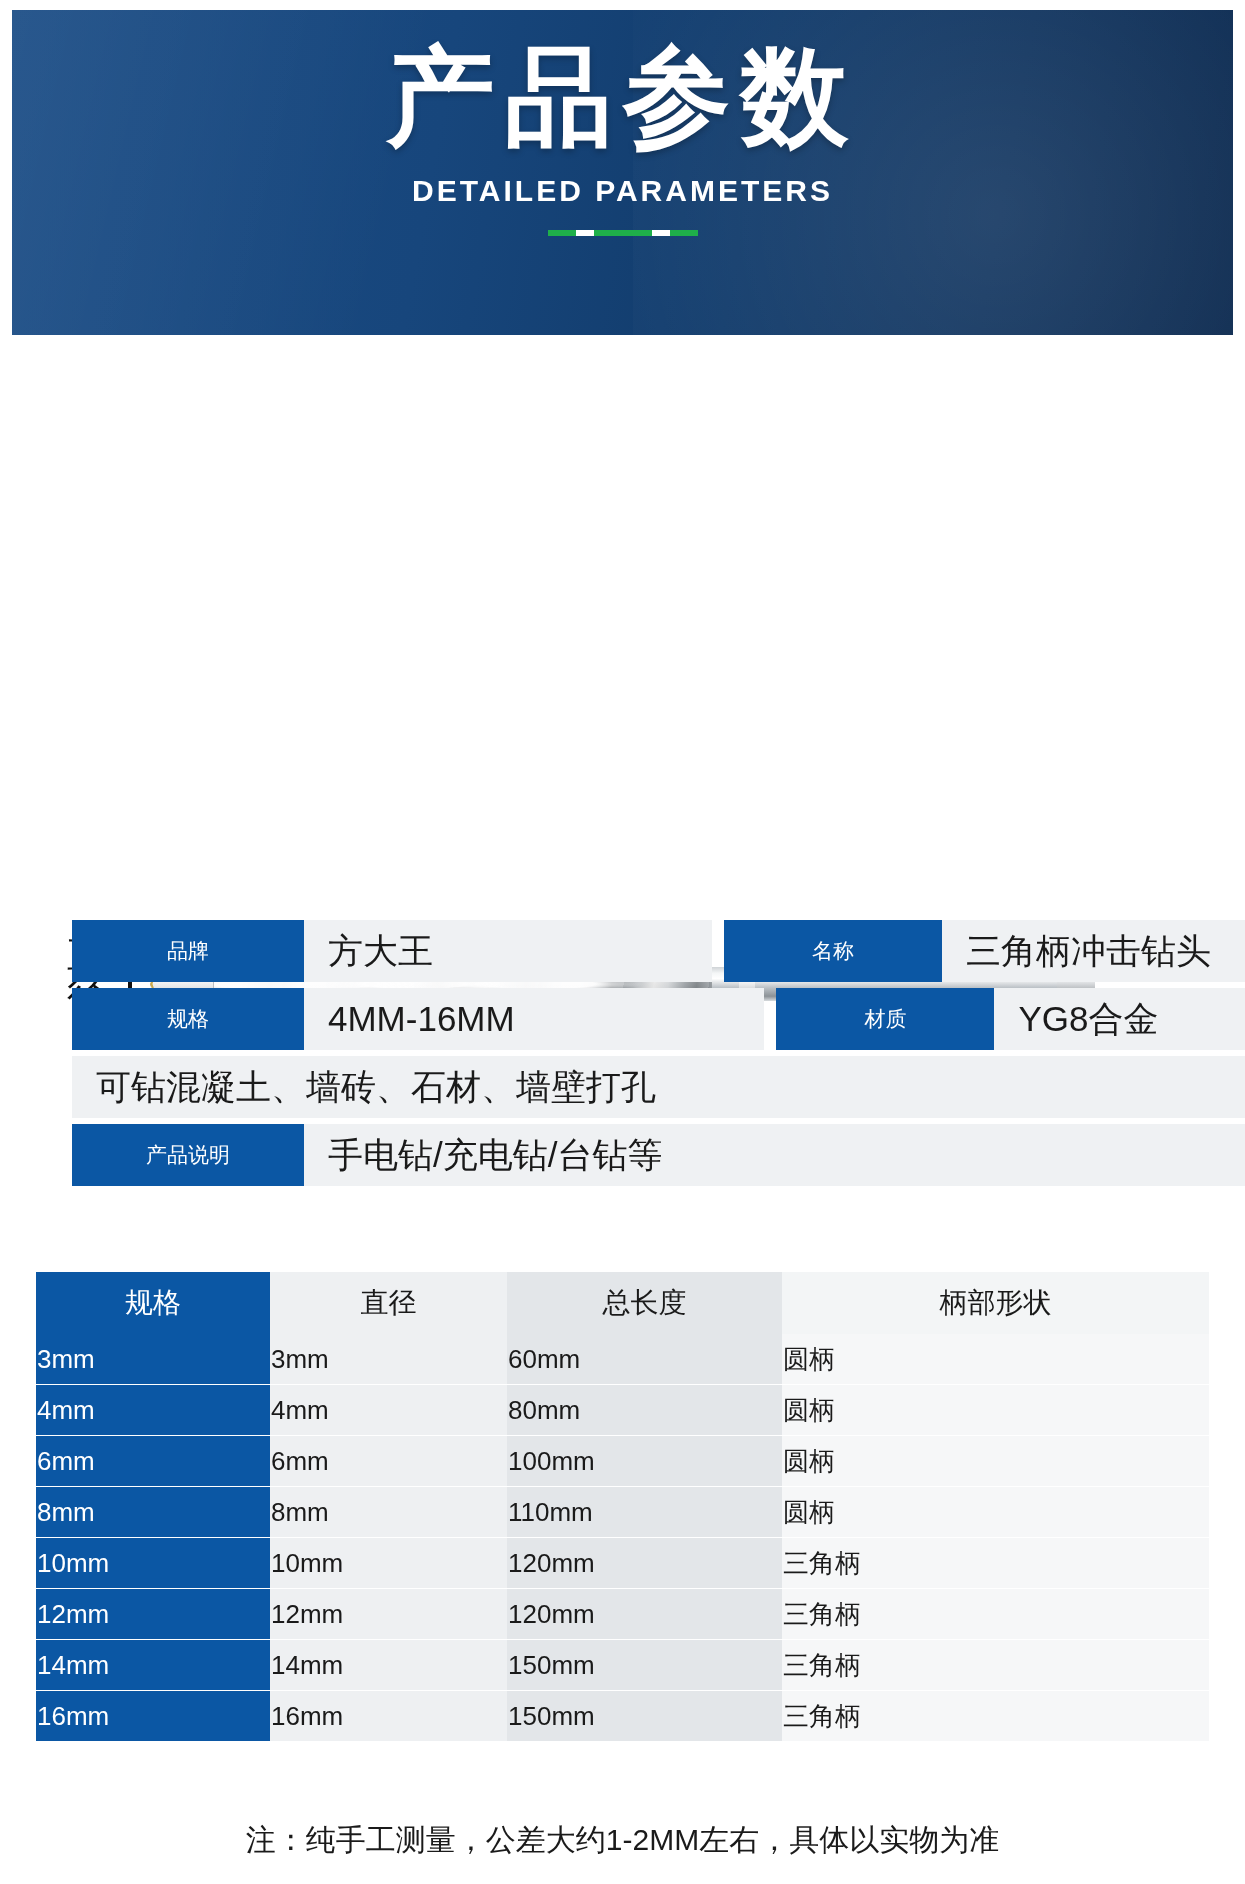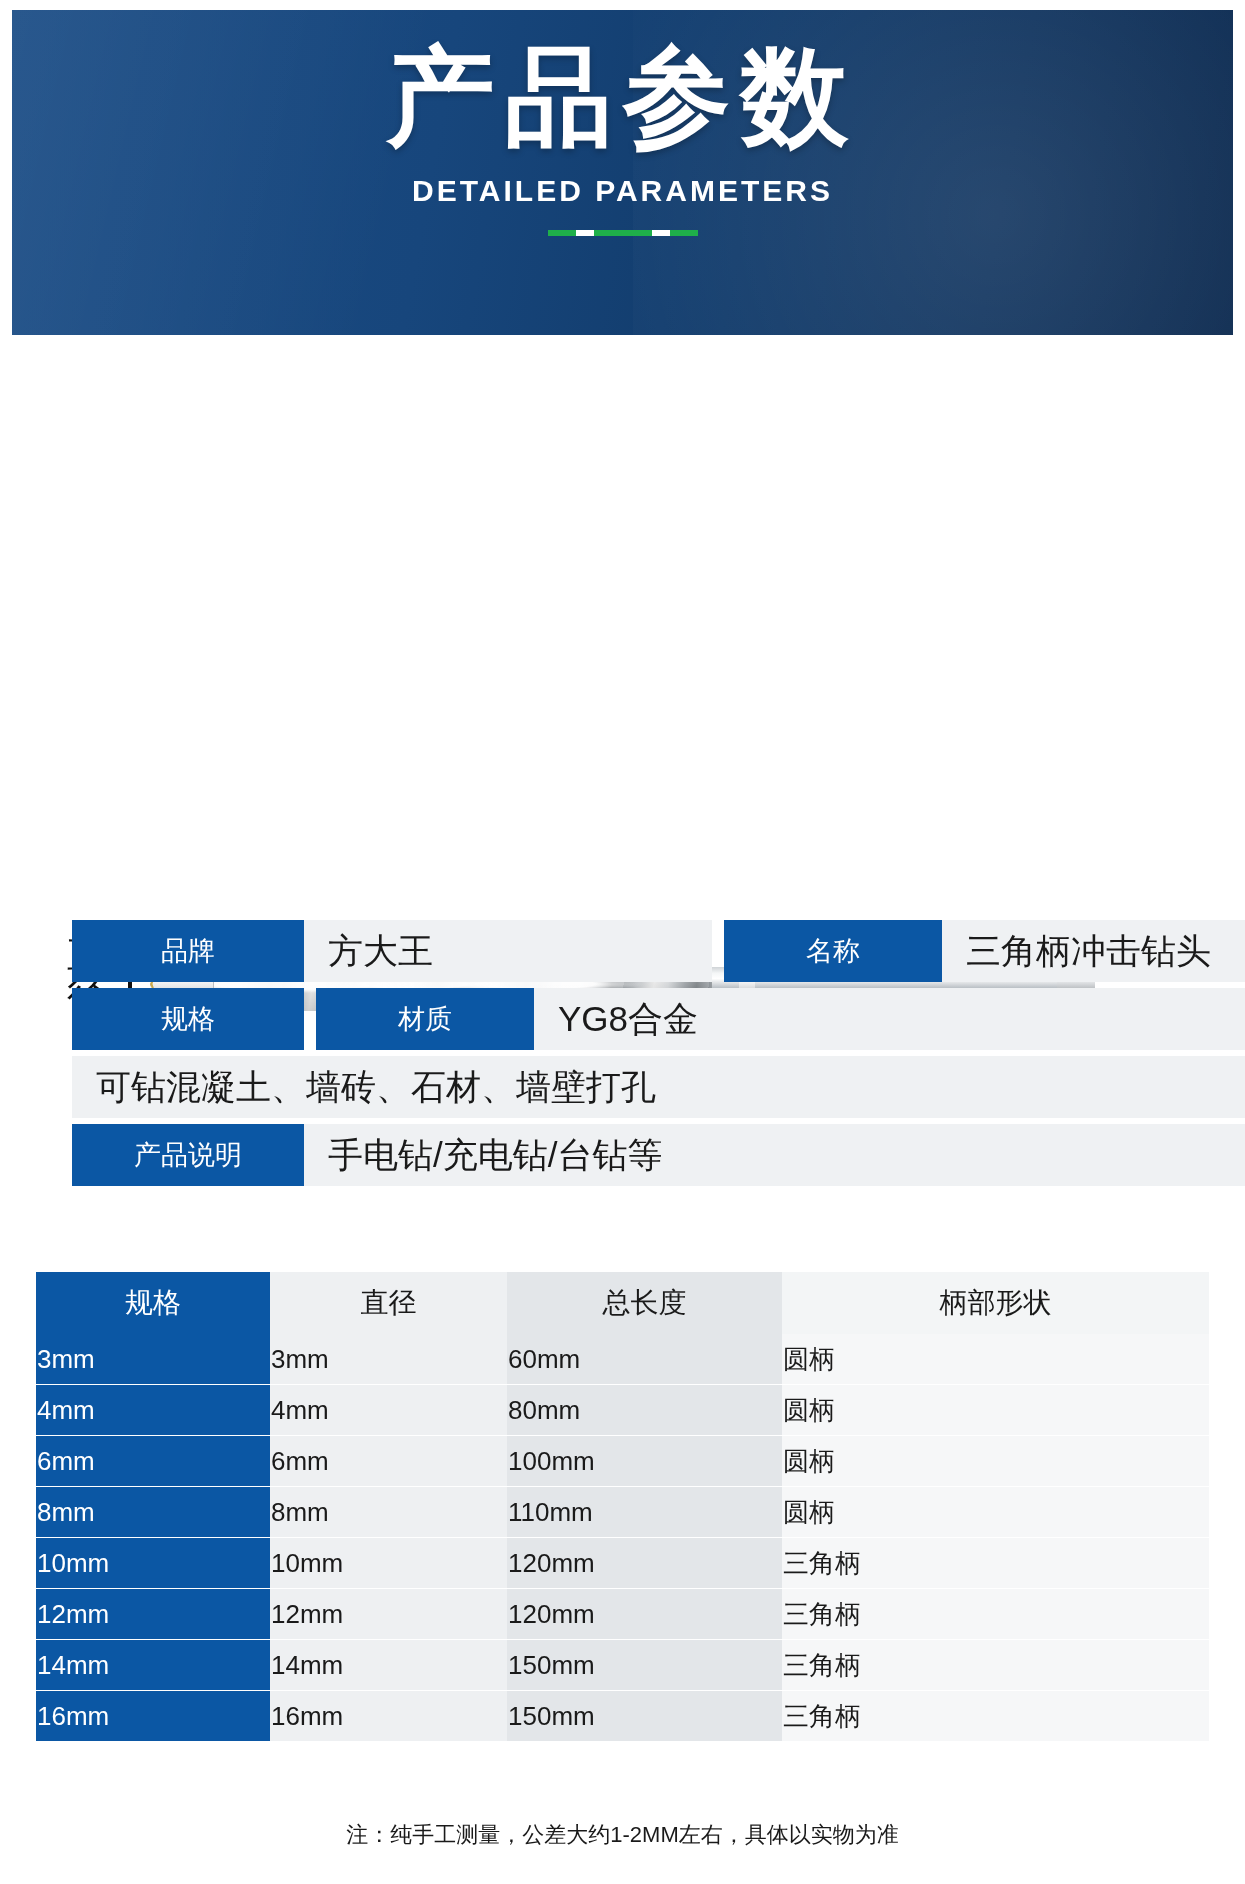--- a/index.html
+++ b/index.html
@@ -221,21 +221,21 @@
     width:1173px;
   }
   .spec-row{
     display:flex;
     margin-bottom:6px;
     height:62px;
   }
   .cell-h{
     background:#0b57a4;
     color:#ffffff;
-    font-size:27px;
+    font-size:21px;
     display:flex;
     align-items:center;
     justify-content:center;
     flex:0 0 auto;
   }
   .cell-v{
     background:#eff1f3;
     color:#1a1a1a;
     font-size:35px;
     display:flex;
@@ -280,21 +280,21 @@
   }
   .sizes td.c2{background:#eef0f2;width:235px;}
   .sizes td.c3{background:#e3e6e9;width:273px;}
   .sizes td.c4{background:#f6f7f8;}
   .shank-tri{color:#1f5fa8;}
   .note{
     position:absolute;
     left:0;right:0;
     top:1820px;
     text-align:center;
-    font-size:22px;
+    font-size:30px;
     color:#1a1a1a;
   }
 </style>
 </head>
 <body>
 
 <div class="page">
 
   <div class="banner">
     <div class="banner-inner">
@@ -330,20 +330,21 @@
     <div class="spec-row">
       <div class="cell-h w-h1">品牌</div>
       <div class="cell-v w-v1">方大王</div>
       <div class="gap"></div>
       <div class="cell-h w-h2">名称</div>
       <div class="cell-v">三角柄冲击钻头</div>
     </div>
 
     <div class="spec-row">
       <div class="cell-h w-h1">规格</div>
+      <div class="cell-v w-v1">4MM-16MM</div>
       <div class="gap"></div>
       <div class="cell-h w-h2">材质</div>
       <div class="cell-v">YG8合金</div>
     </div>
 
     <div class="spec-row">
       <div class="cell-v">可钻混凝土、墙砖、石材、墙壁打孔</div>
     </div>
 
     <div class="spec-row">

